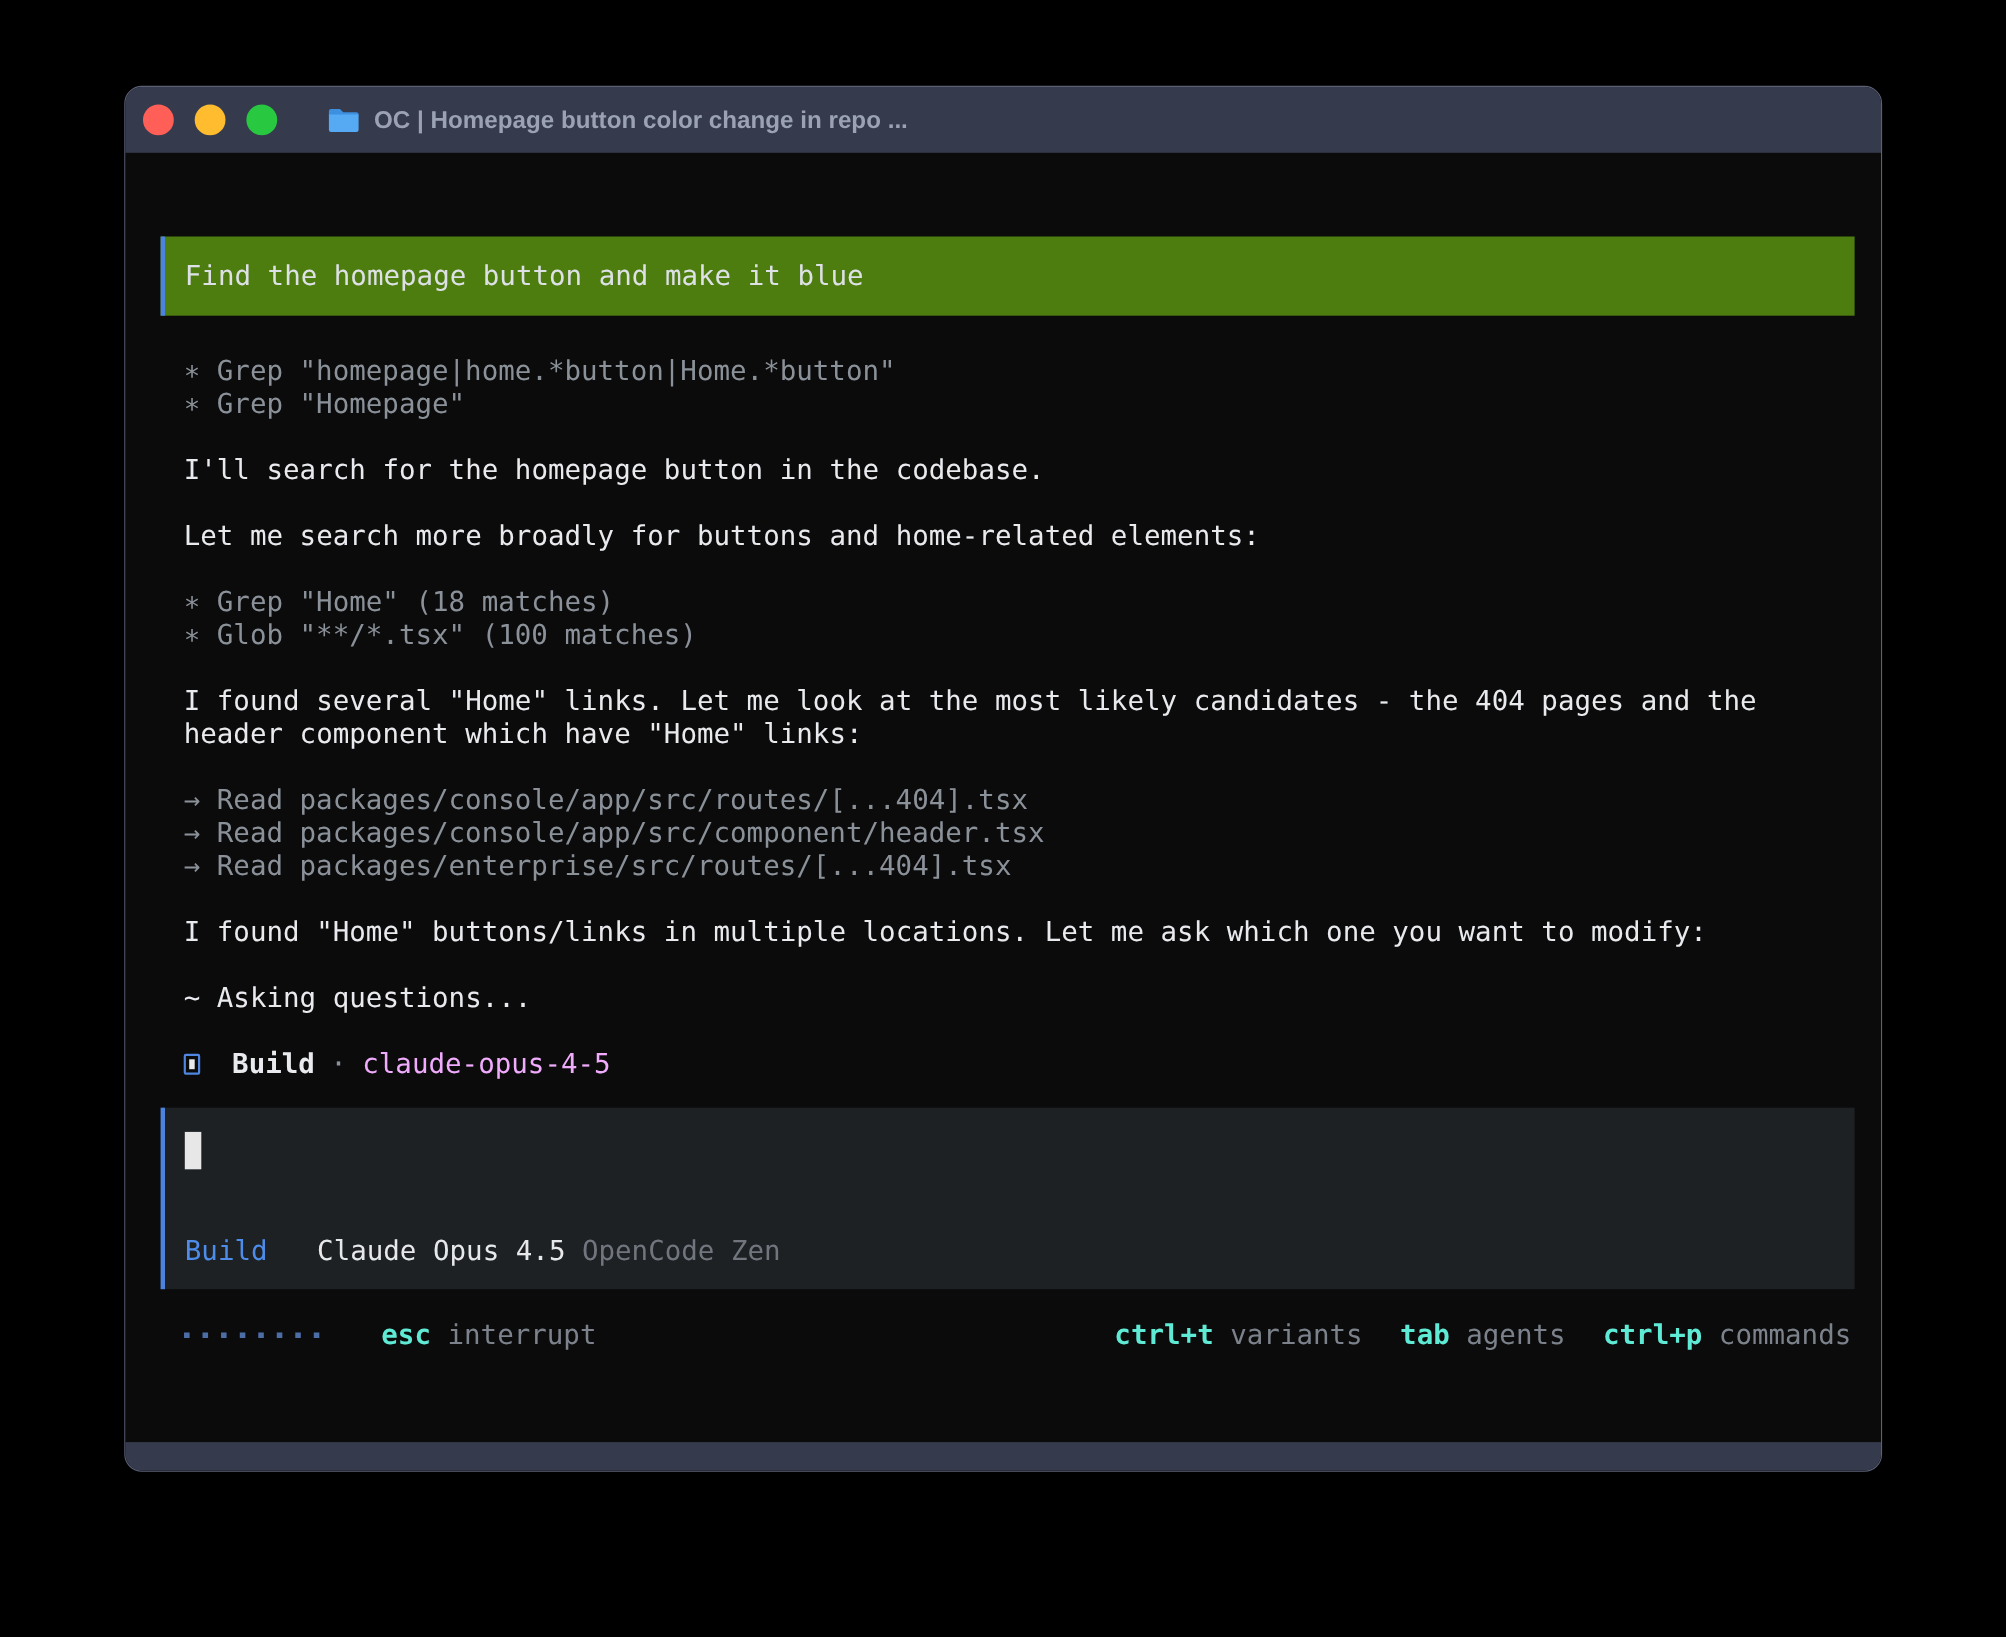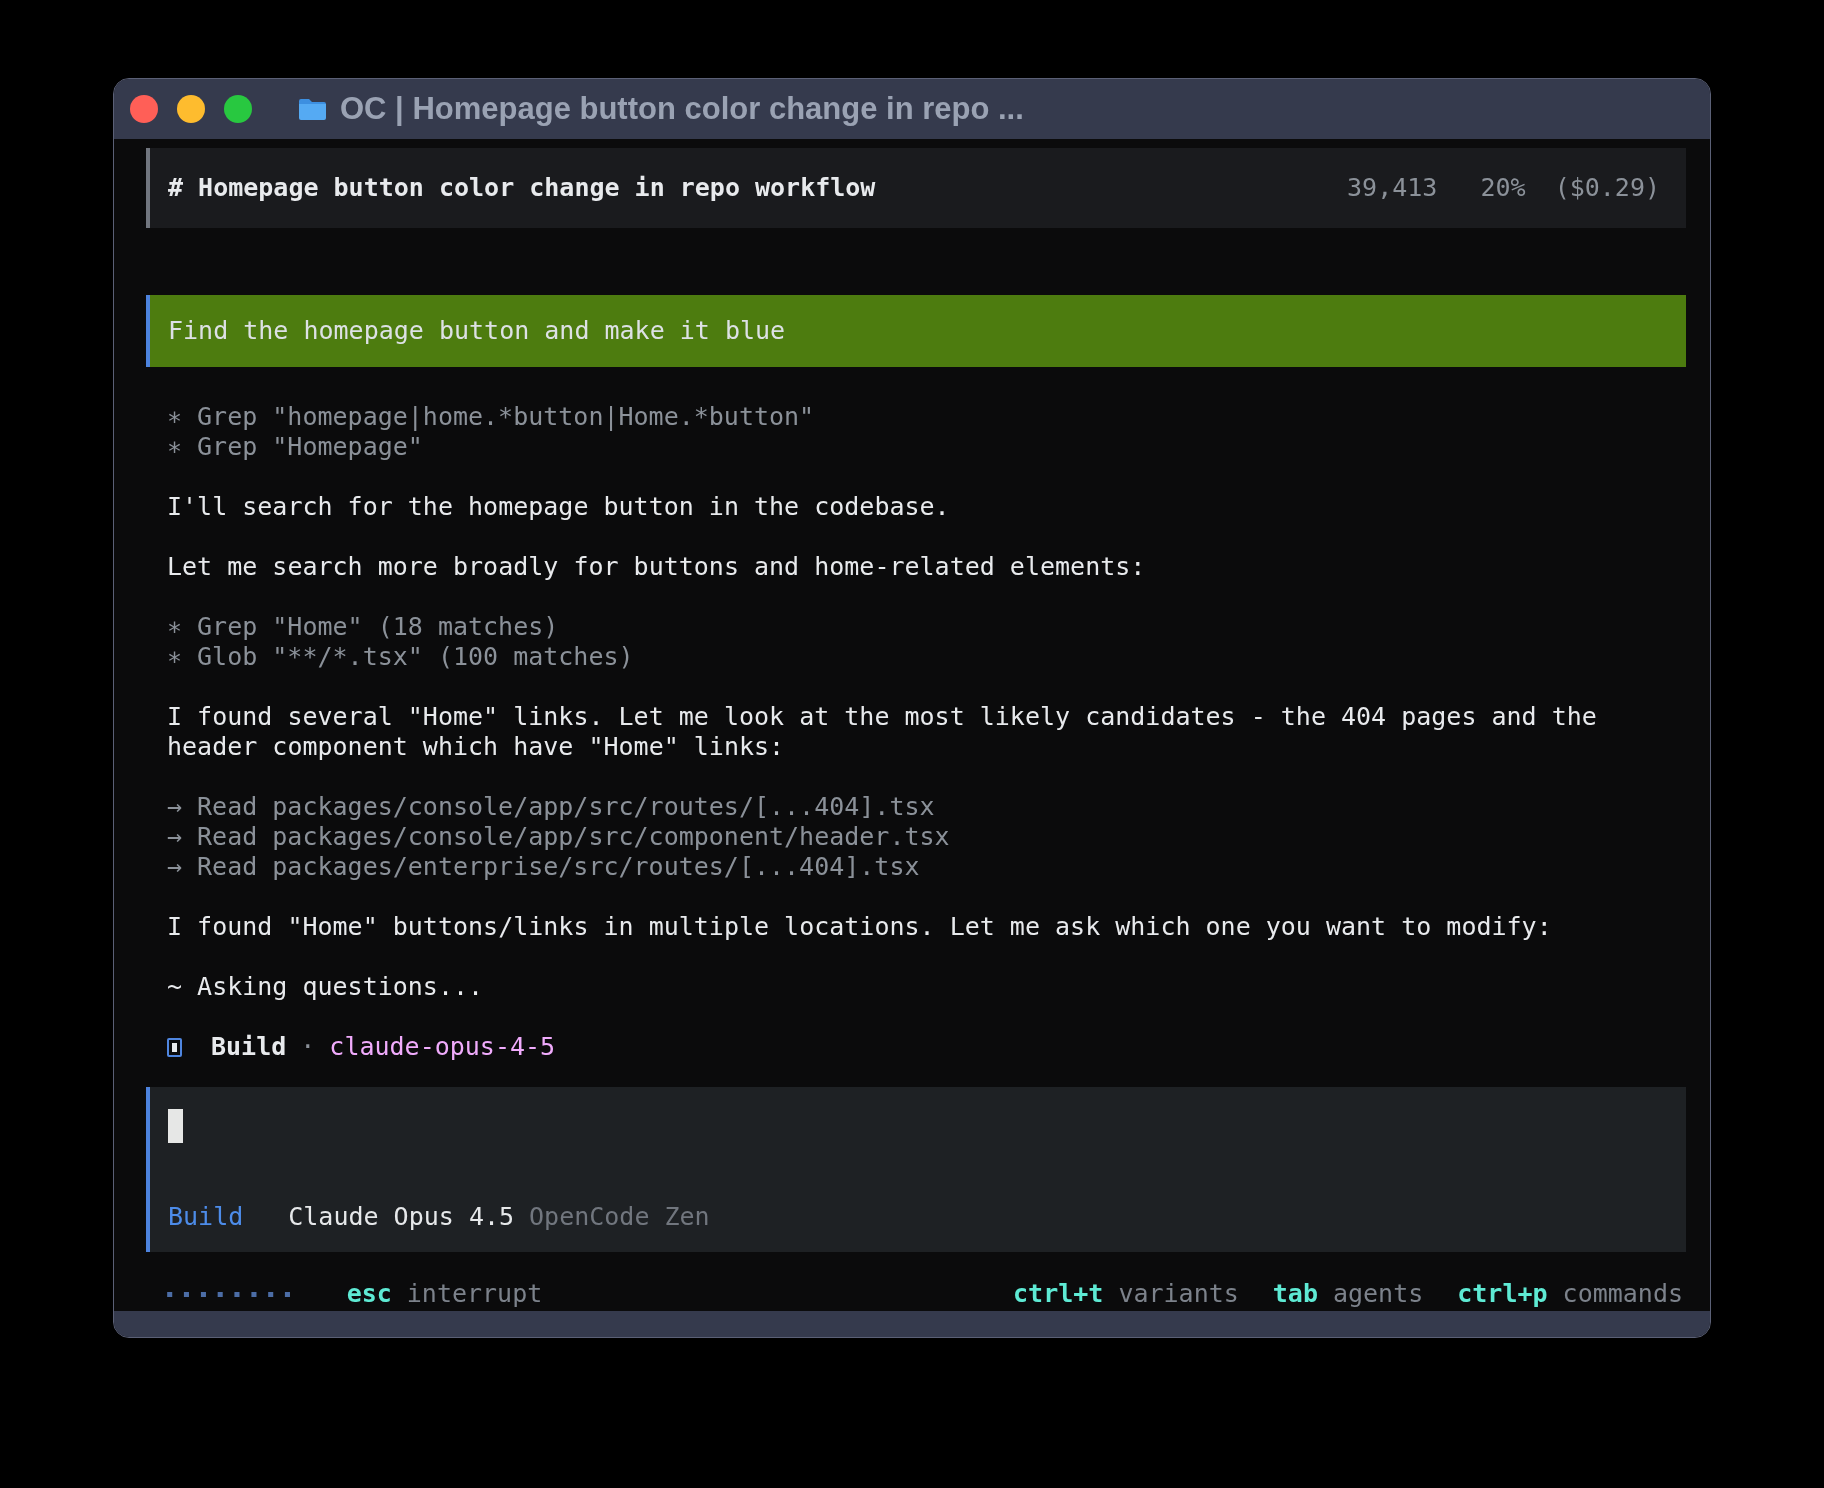--- a/index.html
+++ b/index.html
@@ -23,21 +23,21 @@
     display: flex; align-items: center;
     padding: 0 16px;
   }
   .light { width: 28px; height: 28px; border-radius: 50%; margin-right: 19px; }
   .light.red    { background: #ff5f57; }
   .light.yellow { background: #febc2e; }
   .light.green  { background: #28c840; }
   .folder { margin-left: 26px; margin-right: 12px; display: inline-flex; }
   .win-title {
     font-family: "Liberation Sans", sans-serif;
-    font-weight: bold; font-size: 31px; color: #9aa2b3;
+    font-weight: bold; font-size: 22px; color: #9aa2b3;
     white-space: nowrap;
   }
 
   
   .term {
     flex: 1 1 auto;
     background: #0b0b0c;
     padding: 9px 24px 0 32px;
     font-size: 25px; line-height: 30px;
     color: #e8eaed;
@@ -126,28 +126,20 @@
       <svg width="31" height="25" viewBox="0 0 31 25">
         <path d="M2 4 a2 2 0 0 1 2 -2 h8 l3 3 h12 a2 2 0 0 1 2 2 v1 H2 z" fill="#3d8fe0"></path>
         <path d="M2 7 h27 v14 a2 2 0 0 1 -2 2 H4 a2 2 0 0 1 -2 -2 z" fill="#55aaf3"></path>
       </svg>
     </span>
     <span class="win-title">OC | Homepage button color change in repo ...</span>
   </div>
 
   <div class="term">
 
-    <div class="box header-box">
-      <span class="h-title"># Homepage button color change in repo workflow</span>
-      <span class="h-stats">
-        <span class="tok">39,413</span>
-        <span class="pct">20%</span>
-        <span class="cost">($0.29)</span>
-      </span>
-    </div>
 
     <div class="box user-box">
       <span>Find the homepage button and make it blue</span>
     </div>
 
     <div class="convo">
 
       <div class="blk">
         <div class="tool-line"><span class="glyph">∗</span><span>Grep "homepage|home.*button|Home.*button"</span></div>
         <div class="tool-line"><span class="glyph">∗</span><span>Grep "Homepage"</span></div>

